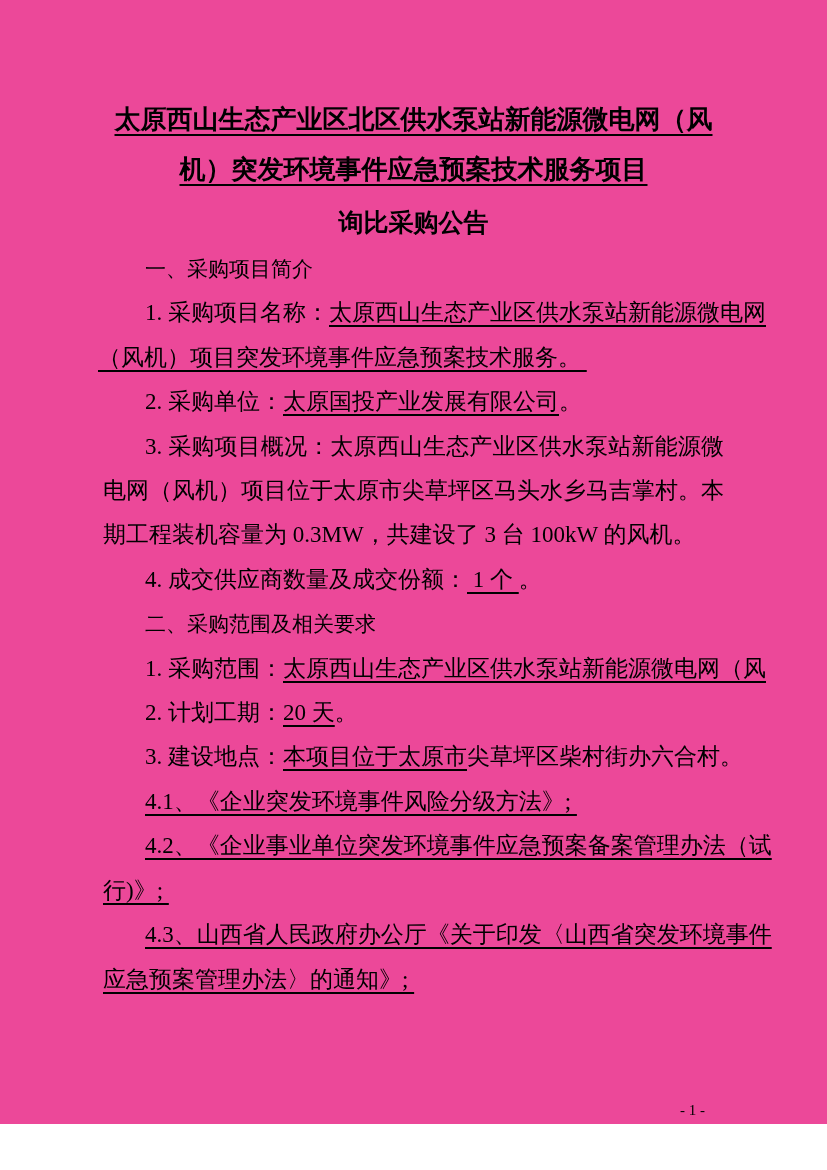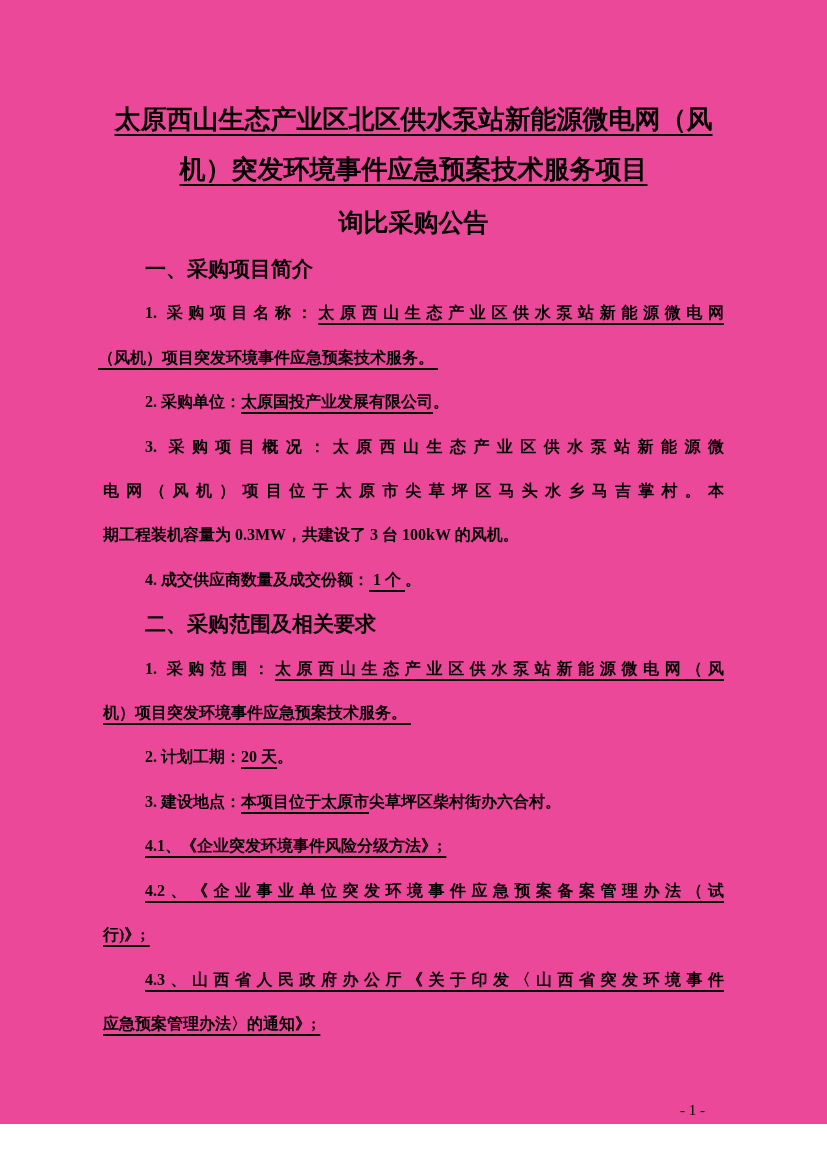--- a/index.html
+++ b/index.html
@@ -36,26 +36,26 @@
   }
   .line.subtitle {
     font-size: 25px;
     font-weight: 700;
     line-height: 48px;
     text-align: center;
     margin-top: 4px;
   }
   .line.section {
     font-size: 21px;
-    font-weight: 700;
+    font-weight: 400;
     line-height: 44.4px;
   }
   .line.body {
-    font-size: 16px;
-    font-weight: 700;
+    font-size: 23px;
+    font-weight: 400;
     line-height: 44.4px;
   }
   .line.indent { text-indent: 42px; }
   .line.justify { text-align: justify; text-align-last: justify; }
   .line.hang { margin-left: -5px; }
   span.u {
     text-decoration: underline;
     text-underline-offset: 5px;
     text-decoration-thickness: 1.5px;
   }
@@ -83,21 +83,20 @@
       <p class="line section indent"><span class="plain">一、采购项目简介</span></p>
       <p class="line body indent justify"><span class="plain">1. 采购项目名称：</span><span class="u">太原西山生态产业区供水泵站新能源微电网</span></p>
       <p class="line body hang"><span class="u">（风机）项目突发环境事件应急预案技术服务。&nbsp;</span></p>
       <p class="line body indent"><span class="plain">2. 采购单位：</span><span class="u">太原国投产业发展有限公司</span><span class="plain">。</span></p>
       <p class="line body indent justify"><span class="plain">3. 采购项目概况：太原西山生态产业区供水泵站新能源微</span></p>
       <p class="line body justify"><span class="plain">电网（风机）项目位于太原市尖草坪区马头水乡马吉掌村。本</span></p>
       <p class="line body"><span class="plain">期工程装机容量为 0.3MW，共建设了 3 台 100kW 的风机。</span></p>
       <p class="line body indent"><span class="plain">4. 成交供应商数量及成交份额：</span><span class="u">&nbsp;1 个&nbsp;</span><span class="plain">。</span></p>
       <p class="line section indent"><span class="plain">二、采购范围及相关要求</span></p>
       <p class="line body indent justify"><span class="plain">1. 采购范围：</span><span class="u">太原西山生态产业区供水泵站新能源微电网（风</span></p>
-      <p class="line body"><span class="u">机）项目突发环境事件应急预案技术服务。&nbsp;</span></p>
       <p class="line body indent"><span class="plain">2. 计划工期：</span><span class="u">20 天</span><span class="plain">。</span></p>
       <p class="line body indent"><span class="plain">3. 建设地点：</span><span class="u">本项目位于太原市</span><span class="plain">尖草坪区柴村街办六合村。</span></p>
       <p class="line body indent"><span class="u">4.1、《企业突发环境事件风险分级方法》;&nbsp;</span></p>
       <p class="line body indent justify"><span class="u">4.2、《企业事业单位突发环境事件应急预案备案管理办法（试</span></p>
       <p class="line body"><span class="u">行)》;&nbsp;</span></p>
       <p class="line body indent justify"><span class="u">4.3、山西省人民政府办公厅《关于印发〈山西省突发环境事件</span></p>
       <p class="line body"><span class="u">应急预案管理办法〉的通知》;&nbsp;</span></p>
     </div>
   <div class="page-number">- 1 -</div>
 </div>

